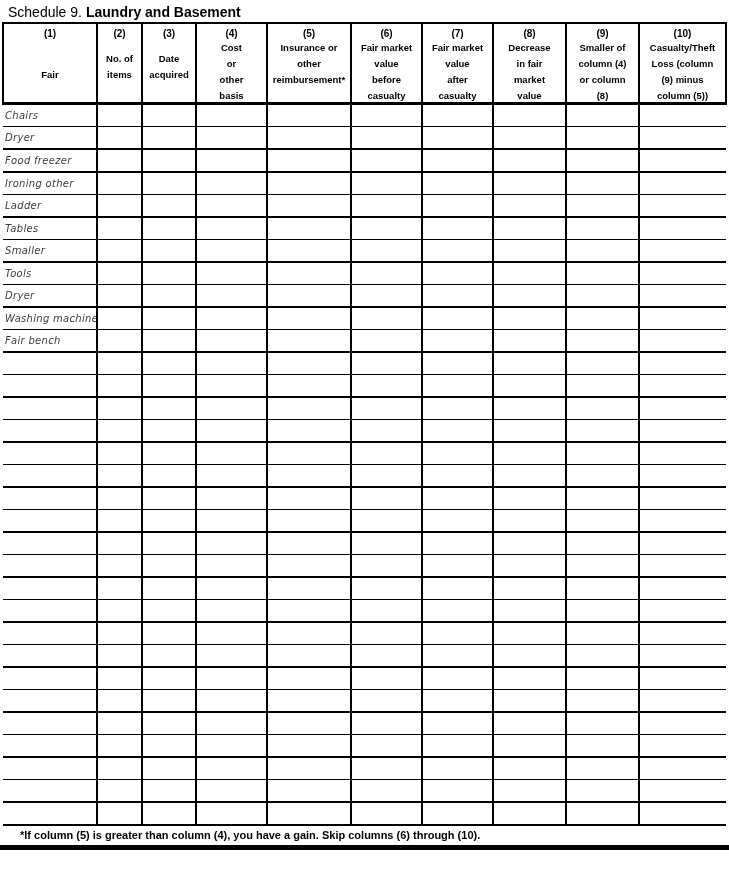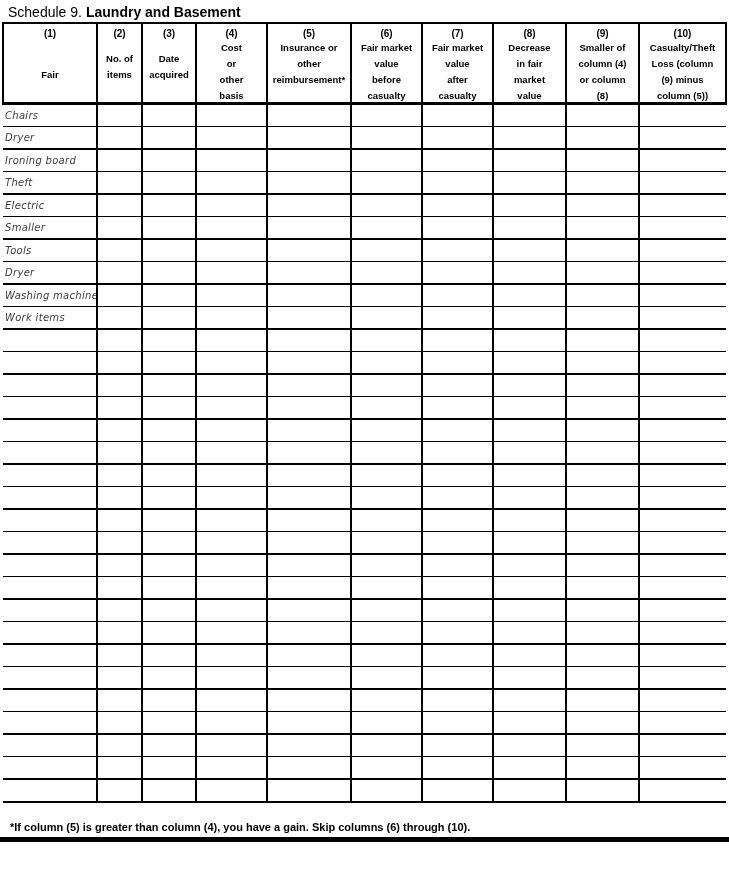--- a/index.html
+++ b/index.html
@@ -79,22 +79,22 @@
     font-family: "DejaVu Sans", sans-serif;
     font-style: italic;
     font-size: 10px;
     color: #3c3c3c;
     letter-spacing: 0.3px;
     padding-left: 2px;
     white-space: nowrap;
     overflow: hidden;
   }
   .footnote {
-    margin-top: 18px;
-    padding-left: 10px;
+    margin-top: 3px;
+    padding-left: 20px;
     font-size: 11px;
     font-weight: bold;
     line-height: 13px;
     white-space: nowrap;
   }
   .bottom-rule {
     margin-top: 3px;
     height: 5px;
     width: 729px;
     background: #000;
@@ -226,46 +226,58 @@
           <td class="entry-cell"></td>
           <td class="entry-cell"></td>
           <td class="entry-cell"></td>
           <td class="entry-cell"></td>
           <td class="entry-cell"></td>
           <td class="entry-cell"></td>
           <td class="entry-cell"></td>
           <td class="entry-cell"></td>
           <td class="entry-cell"></td>
         </tr>
-        <tr class="sep-thin">
-          <td class="item-cell">Ironing board</td>
-          <td class="entry-cell"></td>
-          <td class="entry-cell"></td>
-          <td class="entry-cell"></td>
-          <td class="entry-cell"></td>
-          <td class="entry-cell"></td>
-          <td class="entry-cell"></td>
-          <td class="entry-cell"></td>
-          <td class="entry-cell"></td>
-          <td class="entry-cell"></td>
-        </tr>
-        <tr class="sep-thick">
-          <td class="item-cell">Theft</td>
-          <td class="entry-cell"></td>
-          <td class="entry-cell"></td>
-          <td class="entry-cell"></td>
-          <td class="entry-cell"></td>
-          <td class="entry-cell"></td>
-          <td class="entry-cell"></td>
-          <td class="entry-cell"></td>
-          <td class="entry-cell"></td>
-          <td class="entry-cell"></td>
-        </tr>
-        <tr class="sep-thin">
-          <td class="item-cell">Electric</td>
+        <tr class="sep-thick">
+          <td class="item-cell">Food freezer</td>
+          <td class="entry-cell"></td>
+          <td class="entry-cell"></td>
+          <td class="entry-cell"></td>
+          <td class="entry-cell"></td>
+          <td class="entry-cell"></td>
+          <td class="entry-cell"></td>
+          <td class="entry-cell"></td>
+          <td class="entry-cell"></td>
+          <td class="entry-cell"></td>
+        </tr>
+        <tr class="sep-thin">
+          <td class="item-cell">Ironing other</td>
+          <td class="entry-cell"></td>
+          <td class="entry-cell"></td>
+          <td class="entry-cell"></td>
+          <td class="entry-cell"></td>
+          <td class="entry-cell"></td>
+          <td class="entry-cell"></td>
+          <td class="entry-cell"></td>
+          <td class="entry-cell"></td>
+          <td class="entry-cell"></td>
+        </tr>
+        <tr class="sep-thick">
+          <td class="item-cell">Ladder</td>
+          <td class="entry-cell"></td>
+          <td class="entry-cell"></td>
+          <td class="entry-cell"></td>
+          <td class="entry-cell"></td>
+          <td class="entry-cell"></td>
+          <td class="entry-cell"></td>
+          <td class="entry-cell"></td>
+          <td class="entry-cell"></td>
+          <td class="entry-cell"></td>
+        </tr>
+        <tr class="sep-thin">
+          <td class="item-cell">Tables</td>
           <td class="entry-cell"></td>
           <td class="entry-cell"></td>
           <td class="entry-cell"></td>
           <td class="entry-cell"></td>
           <td class="entry-cell"></td>
           <td class="entry-cell"></td>
           <td class="entry-cell"></td>
           <td class="entry-cell"></td>
           <td class="entry-cell"></td>
         </tr>
@@ -311,21 +323,21 @@
           <td class="entry-cell"></td>
           <td class="entry-cell"></td>
           <td class="entry-cell"></td>
           <td class="entry-cell"></td>
           <td class="entry-cell"></td>
           <td class="entry-cell"></td>
           <td class="entry-cell"></td>
           <td class="entry-cell"></td>
         </tr>
         <tr class="sep-thick">
-          <td class="item-cell">Work items</td>
+          <td class="item-cell">Fair bench</td>
           <td class="entry-cell"></td>
           <td class="entry-cell"></td>
           <td class="entry-cell"></td>
           <td class="entry-cell"></td>
           <td class="entry-cell"></td>
           <td class="entry-cell"></td>
           <td class="entry-cell"></td>
           <td class="entry-cell"></td>
           <td class="entry-cell"></td>
         </tr>

